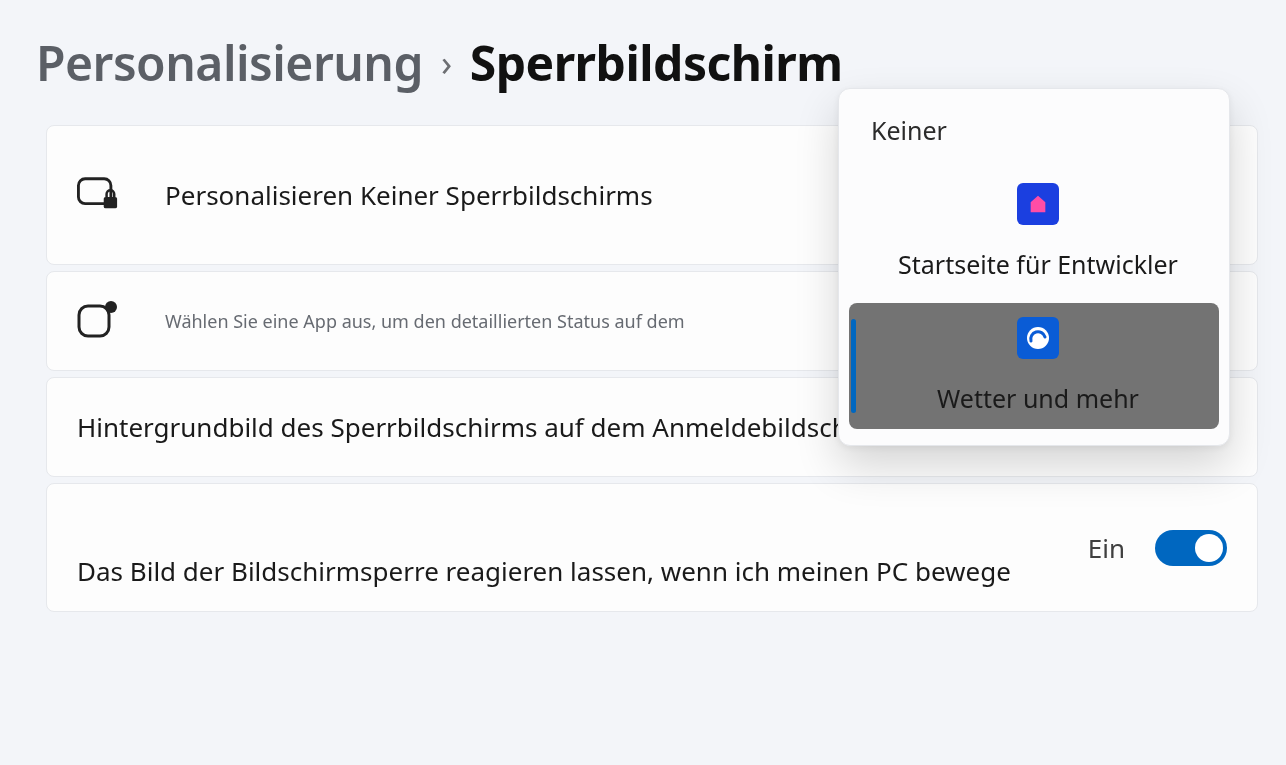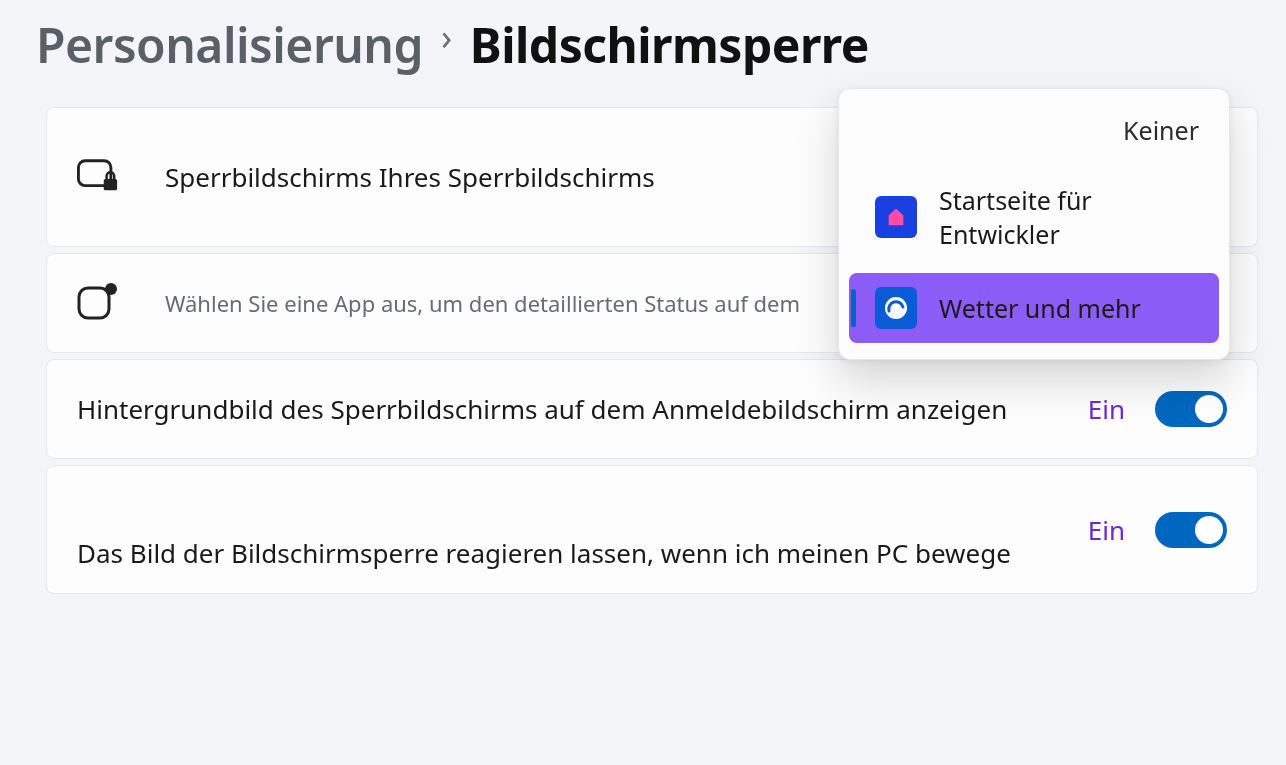--- a/index.html
+++ b/index.html
@@ -11,23 +11,23 @@
     background: #f3f5f9;
     font-family: "Segoe UI", "Segoe UI Variable", system-ui, sans-serif;
     color: #1a1a1a;
     overflow: hidden;
     position: relative;
   }
 
   
   .breadcrumb {
     display: flex;
-    align-items: flex-start;
+    align-items: center;
     gap: 18px;
-    padding: 12px 36px 30px 36px;
+    padding: 30px 36px 30px 36px;
     font-size: 48px;
     font-weight: 600;
     letter-spacing: -0.5px;
   }
   .breadcrumb .parent {
     color: #5b5f66;
     font-weight: 600;
   }
   .breadcrumb .chevron {
     color: #6d6f73;
@@ -71,35 +71,35 @@
     flex-direction: column;
     gap: 4px;
     min-width: 0;
   }
   .card .title {
     font-size: 26px;
     color: #1a1a1a;
     font-weight: 400;
   }
   .card .subtitle {
-    font-size: 22px;
+    font-size: 18px;
     color: #676b72;
     font-weight: 400;
     white-space: nowrap;
   }
 
   .card .tail {
     display: flex;
     align-items: center;
     gap: 30px;
     flex-shrink: 0;
   }
   .toggle-label {
     font-size: 26px;
-    color: #6d28d9;
+    color: #404040;
   }
 
   
   .toggle {
     width: 72px;
     height: 36px;
     border-radius: 18px;
     background: #0067c0;
     position: relative;
     flex-shrink: 0;
@@ -127,35 +127,35 @@
     box-shadow: 0 20px 44px rgba(0,0,0,0.16), 0 2px 6px rgba(0,0,0,0.06);
     padding: 10px 10px 12px 10px;
     display: flex;
     flex-direction: column;
   }
   .flyout .fly-header {
     font-size: 25px;
     color: #2b2b2b;
     padding: 14px 20px 18px 22px;
     font-weight: 400;
-    text-align: right;
   }
   .fly-item {
     display: flex;
     align-items: center;
     gap: 22px;
     padding: 14px 18px 14px 26px;
     border-radius: 8px;
     font-size: 25px;
     color: #1a1a1a;
     position: relative;
     margin: 4px 0;
+    flex-direction: column;
   }
   .fly-item.selected {
-    background: #8b5cf6;
+    background: #737373;
   }
   .fly-item.selected::before {
     content: "";
     position: absolute;
     left: 2px;
     top: 16px;
     bottom: 16px;
     width: 5px;
     border-radius: 3px;
     background: #0067c0;
@@ -181,35 +181,35 @@
 
   
   .card.status .subtitle { overflow: hidden; }
 </style>
 </head>
 <body>
 
 <div class="breadcrumb">
   <span class="parent">Personalisierung</span>
   <span class="chevron">›</span>
-  <span class="current">Bildschirmsperre</span>
+  <span class="current">Sperrbildschirm</span>
 </div>
 
 <div class="cards">
 
   <div class="card tall">
     <div class="icon-slot ico-monitor-lock">
       <svg width="44" height="40" viewBox="0 0 44 40" fill="none">
         <rect x="1.5" y="3" width="34" height="26" rx="7" ry="7" stroke="#222" stroke-width="3" fill="none"></rect>
         <rect x="28" y="22" width="14" height="12" rx="2" fill="#222"></rect>
         <path d="M31 22 v-3 a4 4 0 0 1 8 0 v3" stroke="#222" stroke-width="2.6" fill="none"></path>
       </svg>
     </div>
     <div class="texts">
-      <div class="title">Sperrbildschirms Ihres Sperrbildschirms</div>
+      <div class="title">Personalisieren Keiner Sperrbildschirms</div>
     </div>
   </div>
 
   <div class="card status">
     <div class="icon-slot ico-app-status">
       <svg width="42" height="42" viewBox="0 0 42 42" fill="none">
         <rect x="2" y="6" width="30" height="30" rx="9" stroke="#222" stroke-width="3" fill="none"></rect>
         <circle cx="34" cy="7" r="6" fill="#222"></circle>
       </svg>
     </div>

